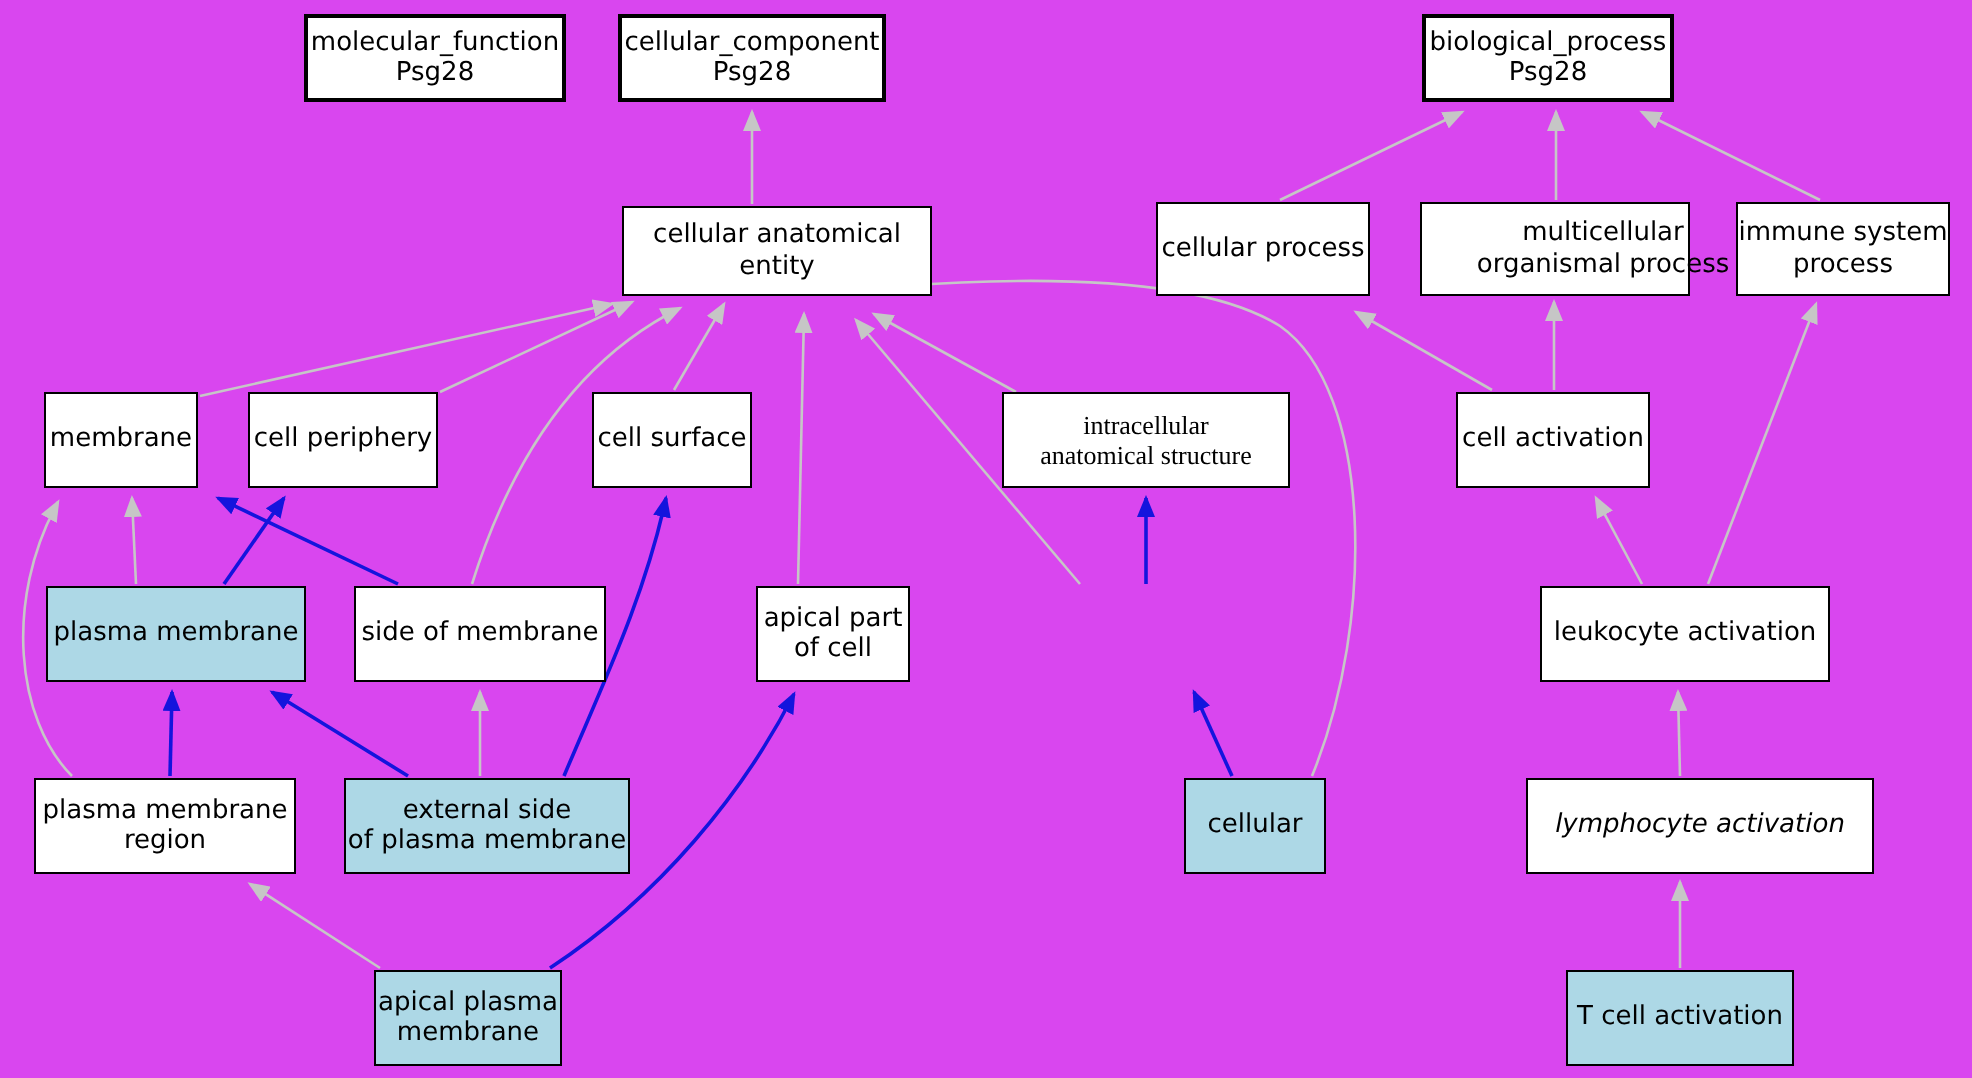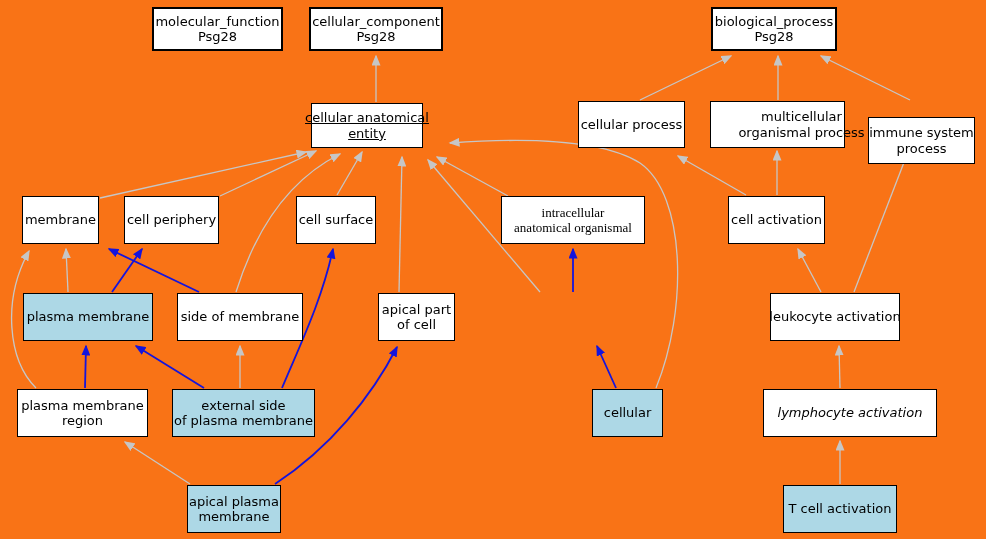--- a/index.html
+++ b/index.html
@@ -1,16 +1,16 @@
 <!DOCTYPE html>
 <html style="--hl: #add8e6;"><head>
 <meta charset="utf-8">
 <style>
   html,body{margin:0;padding:0;background:#ffffff;}
-  #stage{position:relative;width:986px;height:539px;background:#f97316;overflow:hidden;
+  #stage{position:relative;width:986px;height:539px;background:#d946ef;overflow:hidden;
          font-family:"DejaVu Sans",sans-serif;}
   #edges{position:absolute;left:0;top:0;width:986px;height:539px;}
   .node{position:absolute;box-sizing:border-box;background:#ffffff;border:1px solid #000;
         display:flex;flex-direction:column;align-items:center;justify-content:center;
         font-size:13px;line-height:1.18;color:#000;text-align:center;cursor:pointer;}
   .node.root{border-width:2px;}
   .node.hl{background:var(--hl,#add8e6);}
   .node div{white-space:nowrap;}
 </style>
 </head>
@@ -63,62 +63,62 @@
       <div>Psg28</div>
     </div>
     <div class="node root" style="left: 309px; top: 7px; width: 134px; height: 44px;">
       <div>cellular_component</div>
       <div>Psg28</div>
     </div>
     <div class="node root" style="left: 711px; top: 7px; width: 126px; height: 44px;">
       <div>biological_process</div>
       <div>Psg28</div>
     </div>
-    <div class="node" style="left: 311px; top: 103px; width: 112px; height: 45px; text-decoration: underline;">
+    <div class="node" style="left: 311px; top: 103px; width: 155px; height: 45px;">
       <div>cellular anatomical</div>
       <div>entity</div>
     </div>
     <div class="node" style="left: 578px; top: 101px; width: 107px; height: 47px;">
       <div>cellular process</div>
     </div>
     <div class="node" style="left: 710px; top: 101px; width: 135px; height: 47px; padding-left: 48px;">
       <div>multicellular</div>
       <div>organismal process</div>
     </div>
-    <div class="node" style="left: 868px; top: 101px; width: 107px; height: 47px; margin-top: 16px;">
+    <div class="node" style="left: 868px; top: 101px; width: 107px; height: 47px;">
       <div>immune system</div>
       <div>process</div>
     </div>
     <div class="node" style="left: 22px; top: 196px; width: 77px; height: 48px;">
       <div>membrane</div>
     </div>
     <div class="node" style="left: 124px; top: 196px; width: 95px; height: 48px;">
       <div>cell periphery</div>
     </div>
     <div class="node" style="left: 296px; top: 196px; width: 80px; height: 48px;">
       <div>cell surface</div>
     </div>
     <div class="node" style="left: 501px; top: 196px; width: 144px; height: 48px; font-family: Liberation Serif, serif;">
       <div>intracellular</div>
-      <div>anatomical organismal</div>
+      <div>anatomical structure</div>
     </div>
     <div class="node" style="left: 728px; top: 196px; width: 97px; height: 48px;">
       <div>cell activation</div>
     </div>
     <div class="node hl" style="left: 23px; top: 293px; width: 130px; height: 48px;">
       <div>plasma membrane</div>
     </div>
     <div class="node" style="left: 177px; top: 293px; width: 126px; height: 48px;">
       <div>side of membrane</div>
     </div>
     <div class="node" style="left: 378px; top: 293px; width: 77px; height: 48px;">
       <div>apical part</div>
       <div>of cell</div>
     </div>
-    <div class="node" style="left: 770px; top: 293px; width: 130px; height: 48px;">
+    <div class="node" style="left: 770px; top: 293px; width: 145px; height: 48px;">
       <div>leukocyte activation</div>
     </div>
     <div class="node" style="left: 17px; top: 389px; width: 131px; height: 48px;">
       <div>plasma membrane</div>
       <div>region</div>
     </div>
     <div class="node hl" style="left: 172px; top: 389px; width: 143px; height: 48px;">
       <div>external side</div>
       <div>of plasma membrane</div>
     </div>

